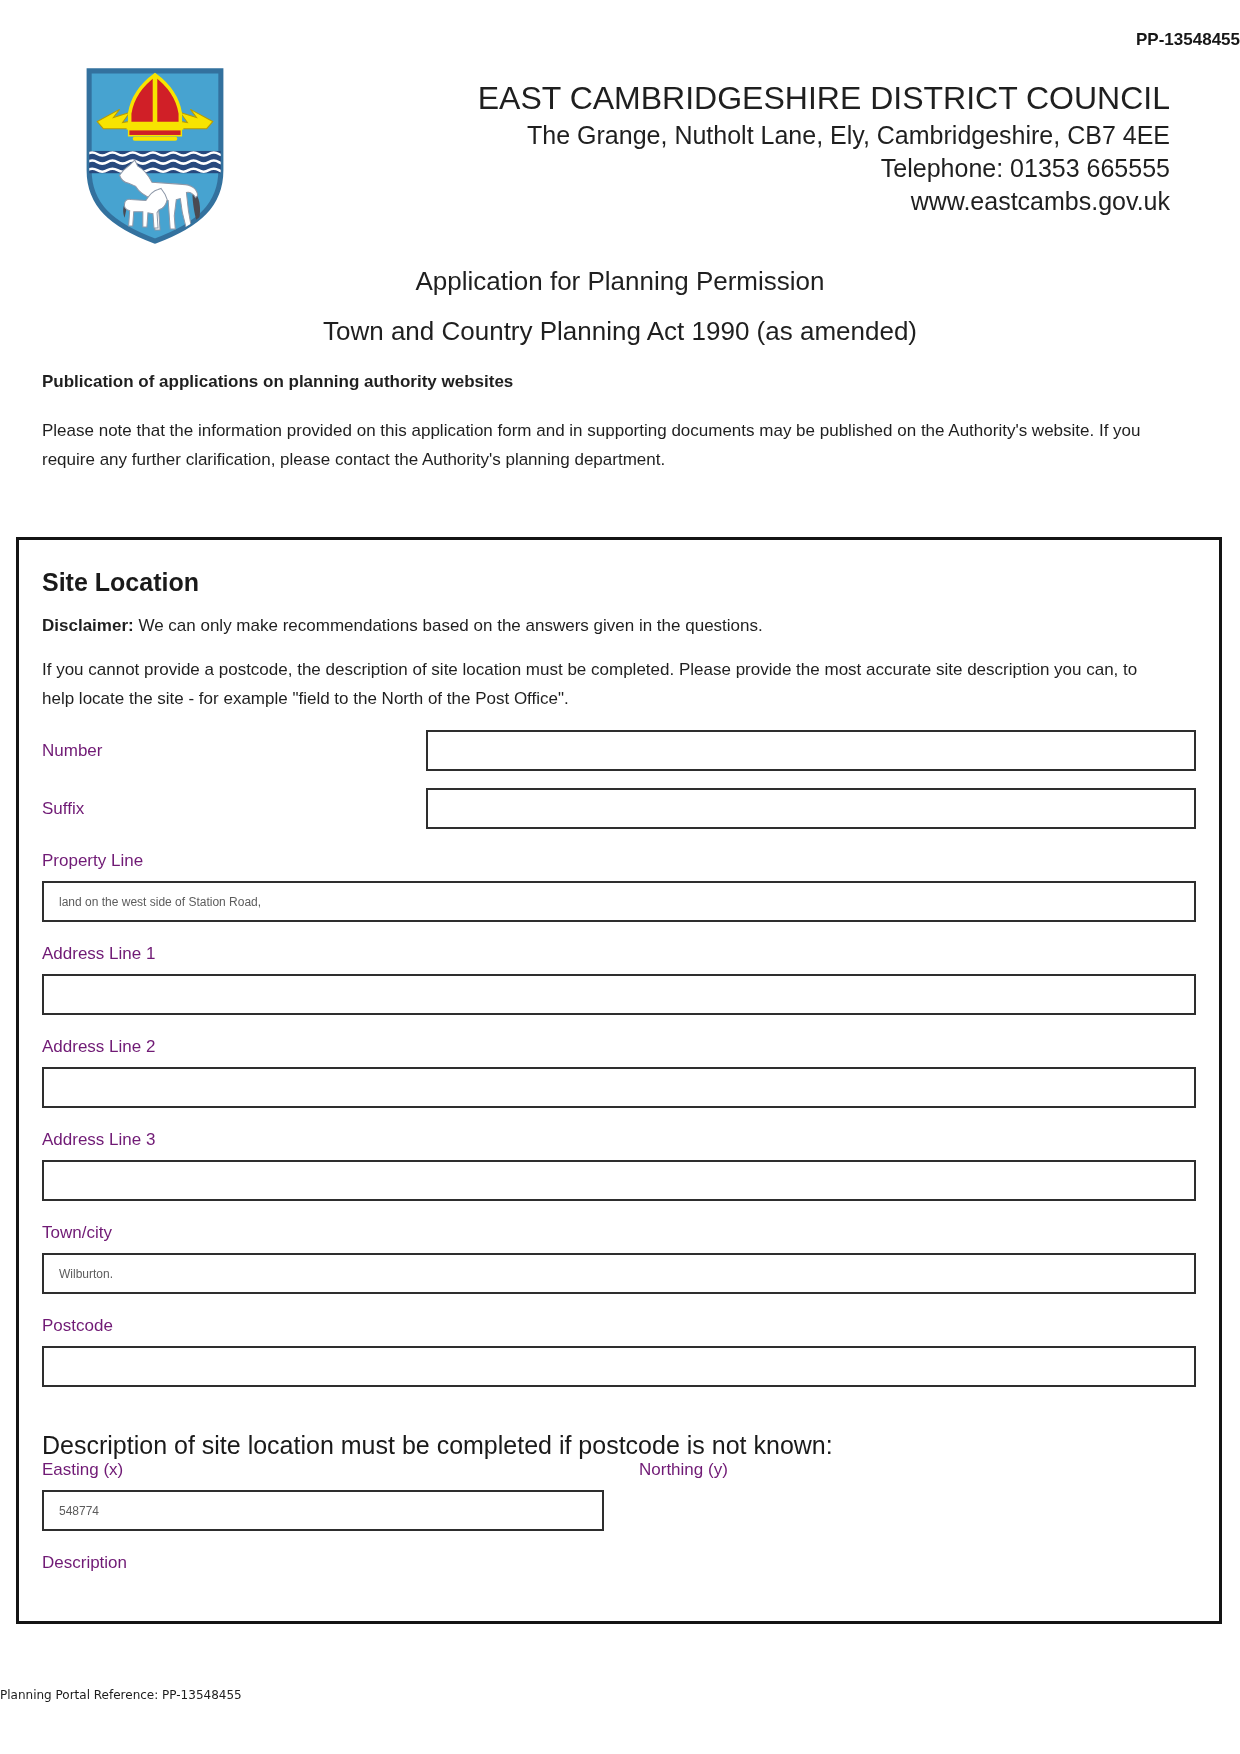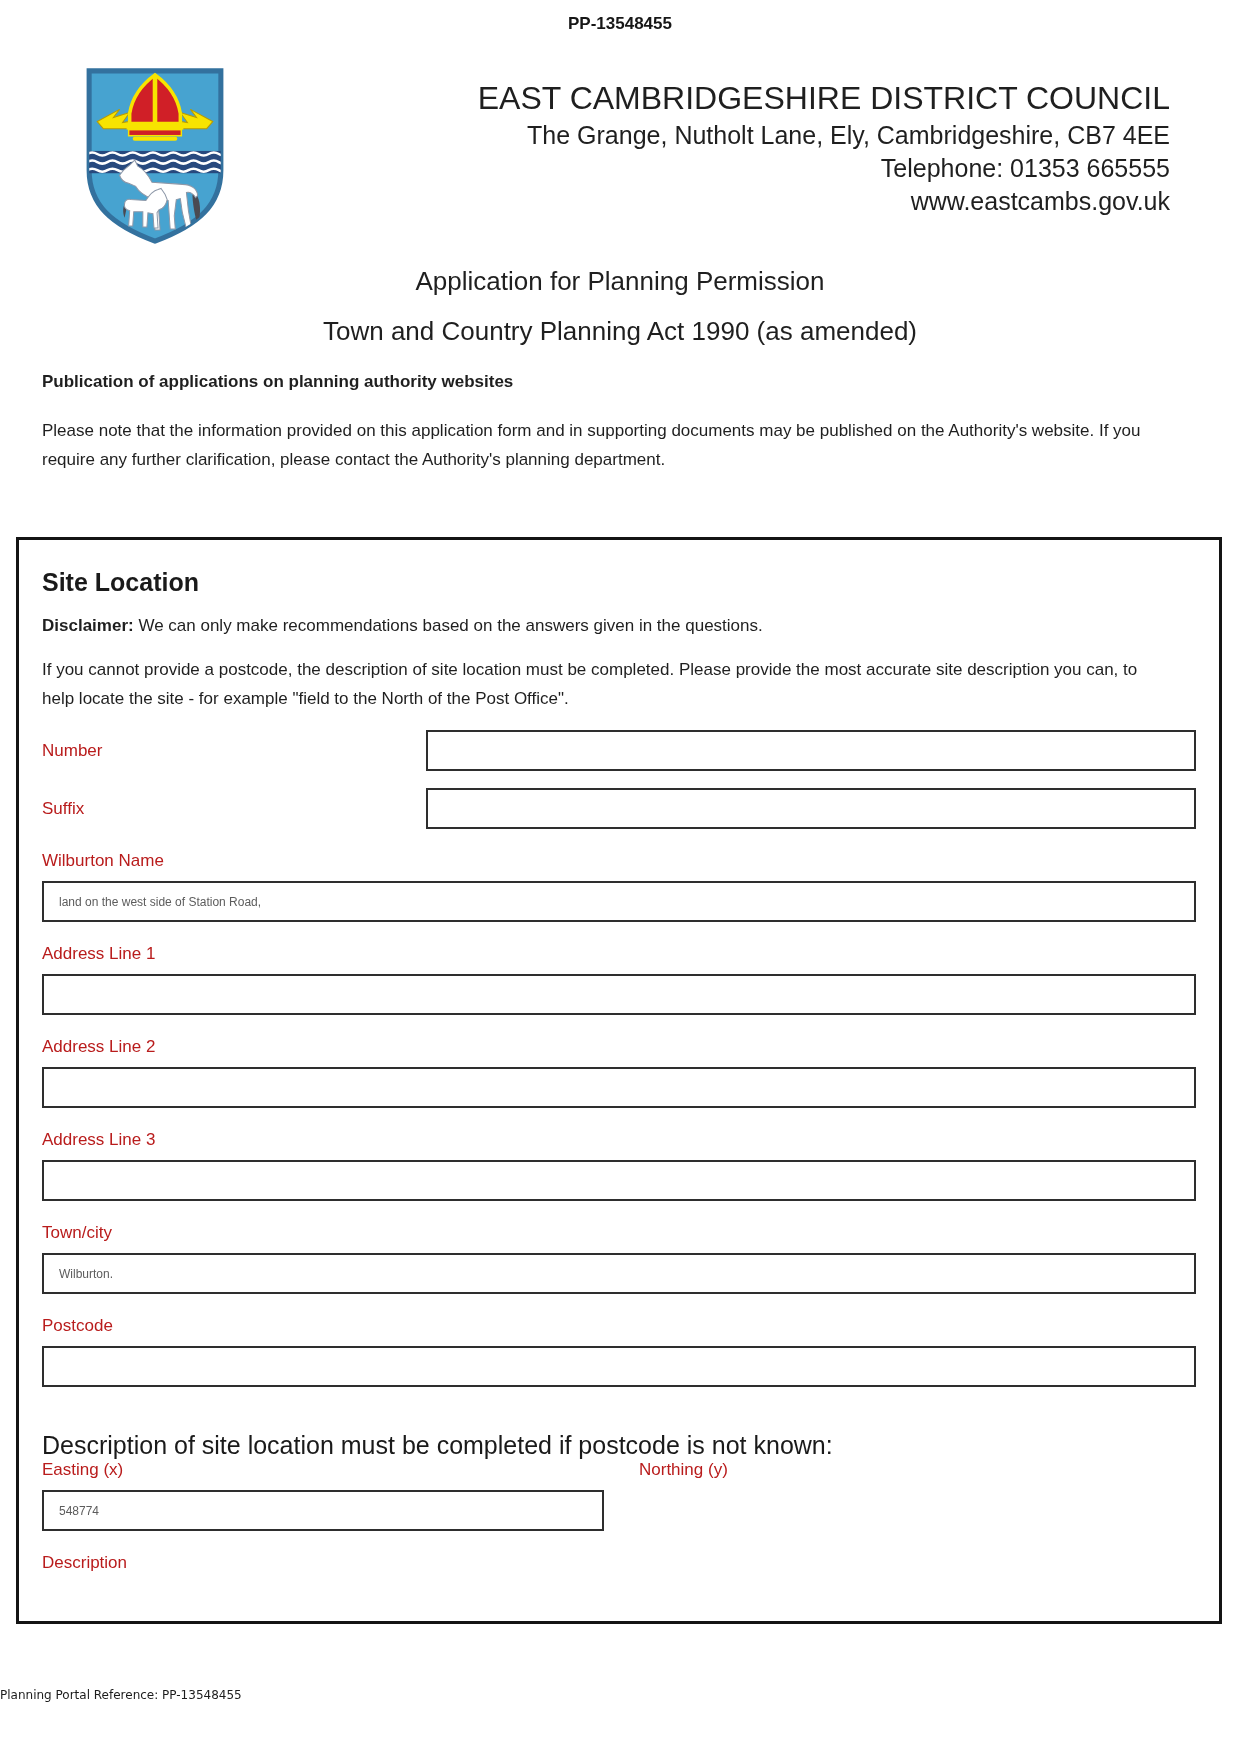--- a/index.html
+++ b/index.html
@@ -2,42 +2,42 @@
 <html><head>
 <meta charset="utf-8">
 <style>
   html,body { margin:0; padding:0; }
   body {
     width:1240px; height:1754px; position:relative;
     background:#ffffff; color:#1f1f1f;
     font-family:"Liberation Sans","DejaVu Sans",sans-serif;
   }
   .pp-ref {
-    position:absolute; top:14px; left:0; width:100%;
-    text-align:center; font-size:17px; font-weight:bold; color:#171717;
+    position:absolute; top:30px; left:0; width:100%;
+    text-align:right; font-size:17px; font-weight:bold; color:#171717;
   }
   .crest { position:absolute; left:79px; top:64px; width:152px; height:184px; }
   .header-text { position:absolute; top:77px; right:70px; text-align:right; }
   .hdr-name { font-size:32px; line-height:42px; white-space:nowrap; }
   .hdr-line { font-size:25px; line-height:33px; white-space:nowrap; }
   .title-main { position:absolute; top:266px; left:0; width:100%; text-align:center; font-size:26px; }
   .title-sub  { position:absolute; top:316px; left:0; width:100%; text-align:center; font-size:26px; }
   .pub { position:absolute; top:372px; left:42px; width:1130px; }
   .pub-h { font-size:17px; font-weight:bold; }
   .pub-p { margin:24px 0 0; font-size:17px; line-height:29px; max-width:1130px; }
   .site-box {
     position:absolute; top:537px; left:16px; width:1206px; height:1087px;
     border:3px solid #141414; box-sizing:border-box; padding:0 23px; overflow:hidden;
     background:#fff;
   }
   .site-h { margin:28px 0 0; font-size:25px; font-weight:bold; color:#1a1a1a; }
   .disclaimer { margin-top:18px; font-size:17px; line-height:22px; }
   .disclaimer b { font-weight:bold; }
   .instructions { margin-top:18px; font-size:17px; line-height:29px; max-width:1125px; }
-  .flabel { font-size:17px; line-height:20px; color:#b91c1c; }
+  .flabel { font-size:17px; line-height:20px; color:#701a75; }
   .tinput {
     height:41px; border:2px solid #2e2e2e; background:#fff;
     font-family:"Liberation Sans","DejaVu Sans",sans-serif; font-size:12px; color:#5c5c5c;
     padding:0 15px; box-sizing:border-box; border-radius:0; outline:none; display:block;
   }
   .inline-row { display:flex; align-items:center; }
   .row-number { margin-top:14px; }
   .row-suffix { margin-top:17px; }
   .inline-row .flabel { flex:0 0 384px; }
   .inline-row .tinput { flex:1; }
@@ -121,21 +121,21 @@
     <label class="flabel">Number</label>
     <input class="tinput" type="text" value="" style="">
   </div>
 
   <div class="inline-row row-suffix">
     <label class="flabel">Suffix</label>
     <input class="tinput" type="text" value="" style="">
   </div>
 
   <div class="group">
-    <label class="flabel">Wilburton Name</label>
+    <label class="flabel">Property Line</label>
     <input class="tinput" type="text" value="land on the west side of Station Road," style="">
   </div>
 
   <div class="group">
     <label class="flabel">Address Line 1</label>
     <input class="tinput" type="text" value="" style="">
   </div>
 
   <div class="group">
     <label class="flabel">Address Line 2</label>

